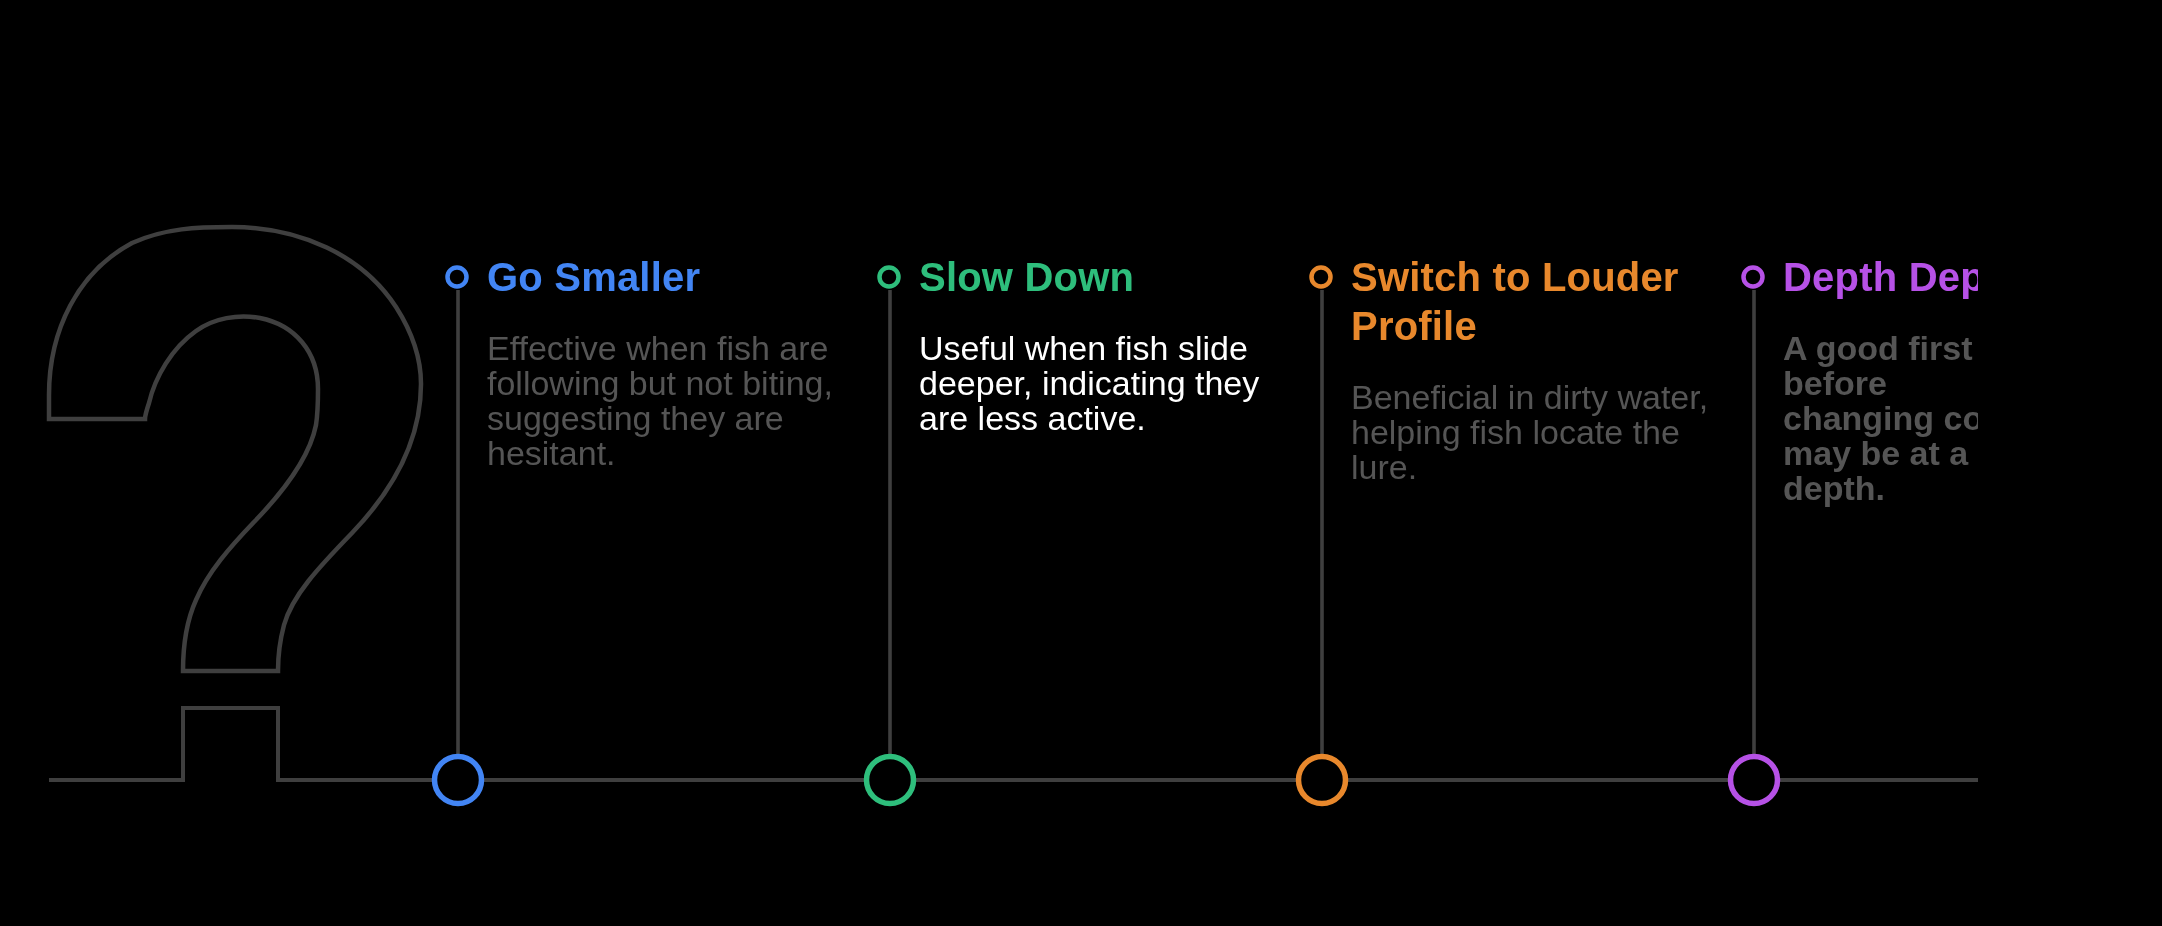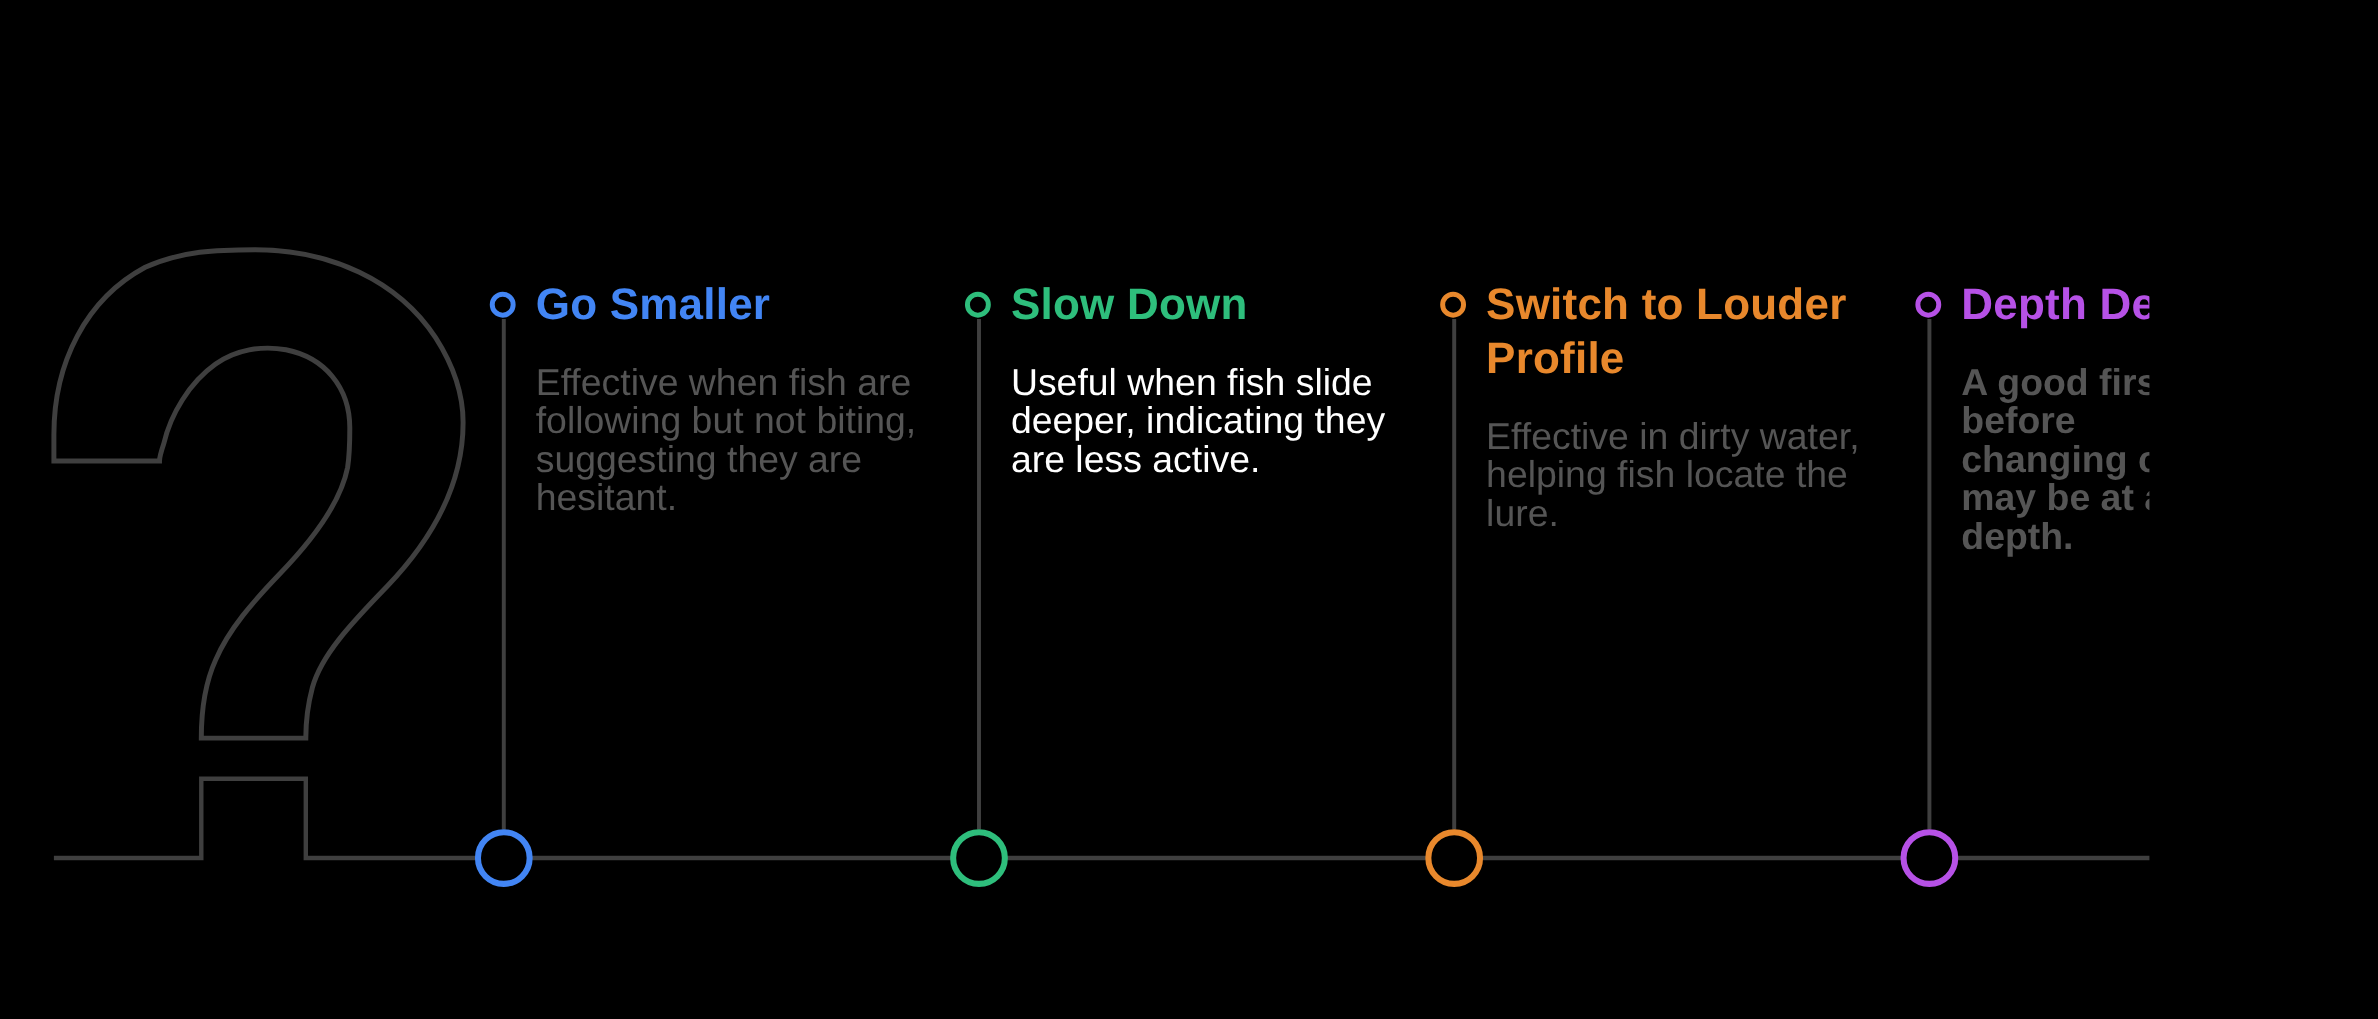--- a/index.html
+++ b/index.html
@@ -7,20 +7,21 @@
     padding: 0;
     background: #000000;
   }
   #canvas {
     position: relative;
     width: 1954px;
     height: 926px;
     background: #000000;
     overflow: hidden;
     font-family: "Liberation Sans", "DejaVu Sans", sans-serif;
+    padding-left: 24px;
   }
   #graphic-svg {
     position: absolute;
     left: 0;
     top: 0;
     width: 2162px;
     height: 926px;
   }
   .timeline-item {
     position: absolute;
@@ -102,21 +103,21 @@
   <div class="timeline-item col-2">
     <div class="item-title" style="color: rgb(46, 190, 124);">Slow Down</div>
     <div class="item-description" style="color: #ffffff;">Useful when fish slide
 deeper, indicating they
 are less active.</div>
   </div>
 
   <div class="timeline-item col-3">
     <div class="item-title" style="color: rgb(232, 136, 44);">Switch to Louder
 Profile</div>
-    <div class="item-description" style="color: rgb(85, 85, 85);">Effective in dirty water,
+    <div class="item-description" style="color: rgb(85, 85, 85);">Beneficial in dirty water,
 helping fish locate the
 lure.</div>
   </div>
 
   <div class="timeline-item col-4">
     <div class="item-title" style="color: rgb(182, 81, 230);">Depth Depth</div>
     <div class="item-description" style="color: rgb(85, 85, 85); font-weight: bold;">A good first step before
 changing color, as fish
 may be at a different
 depth.</div>

